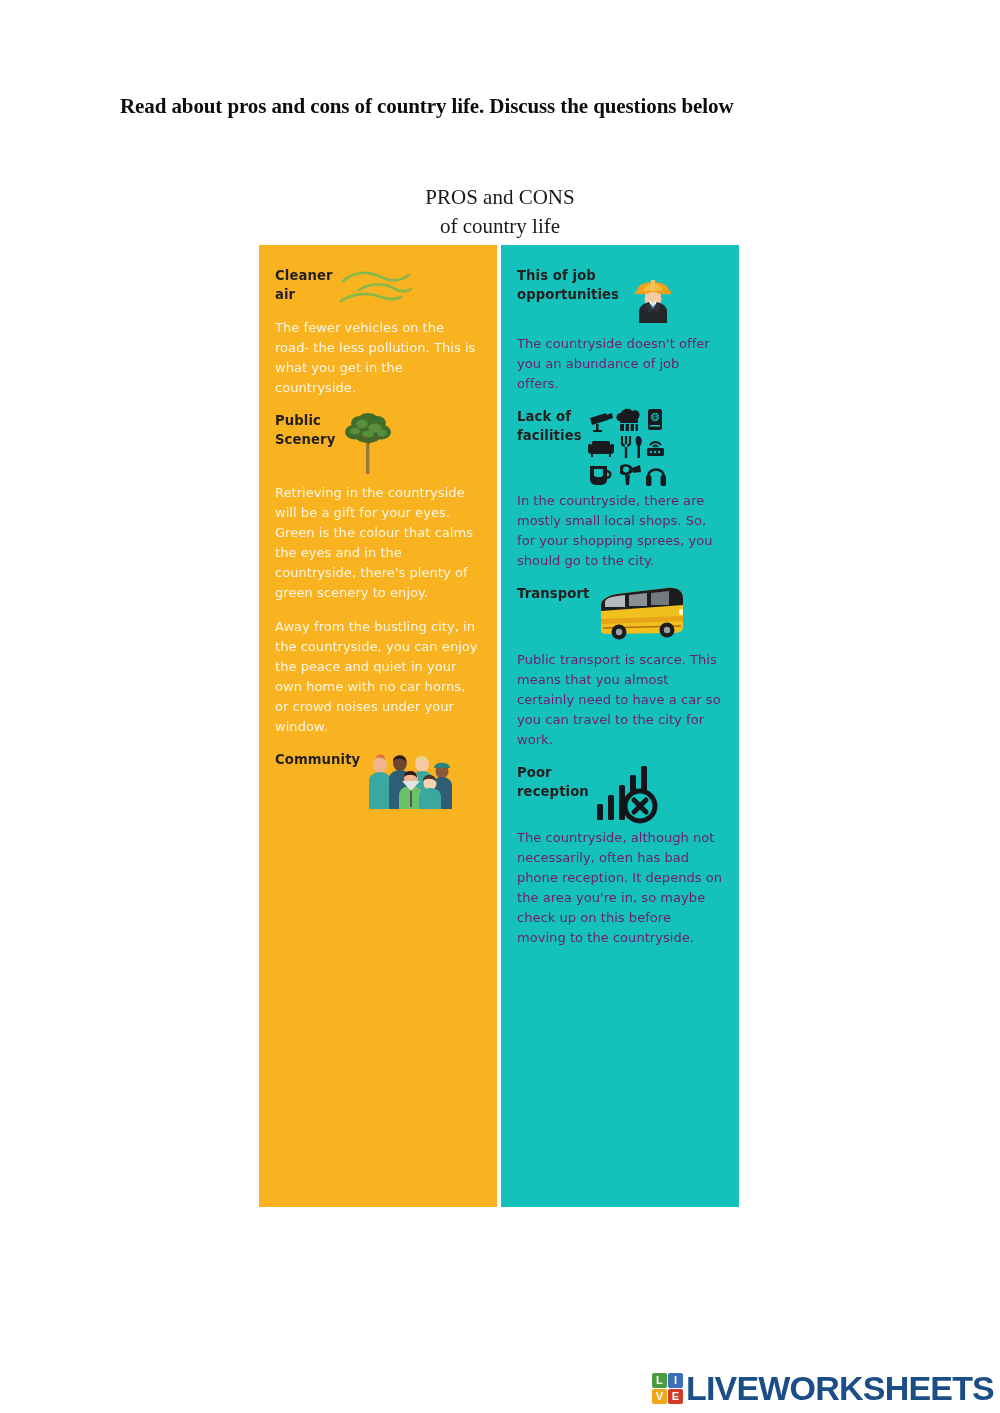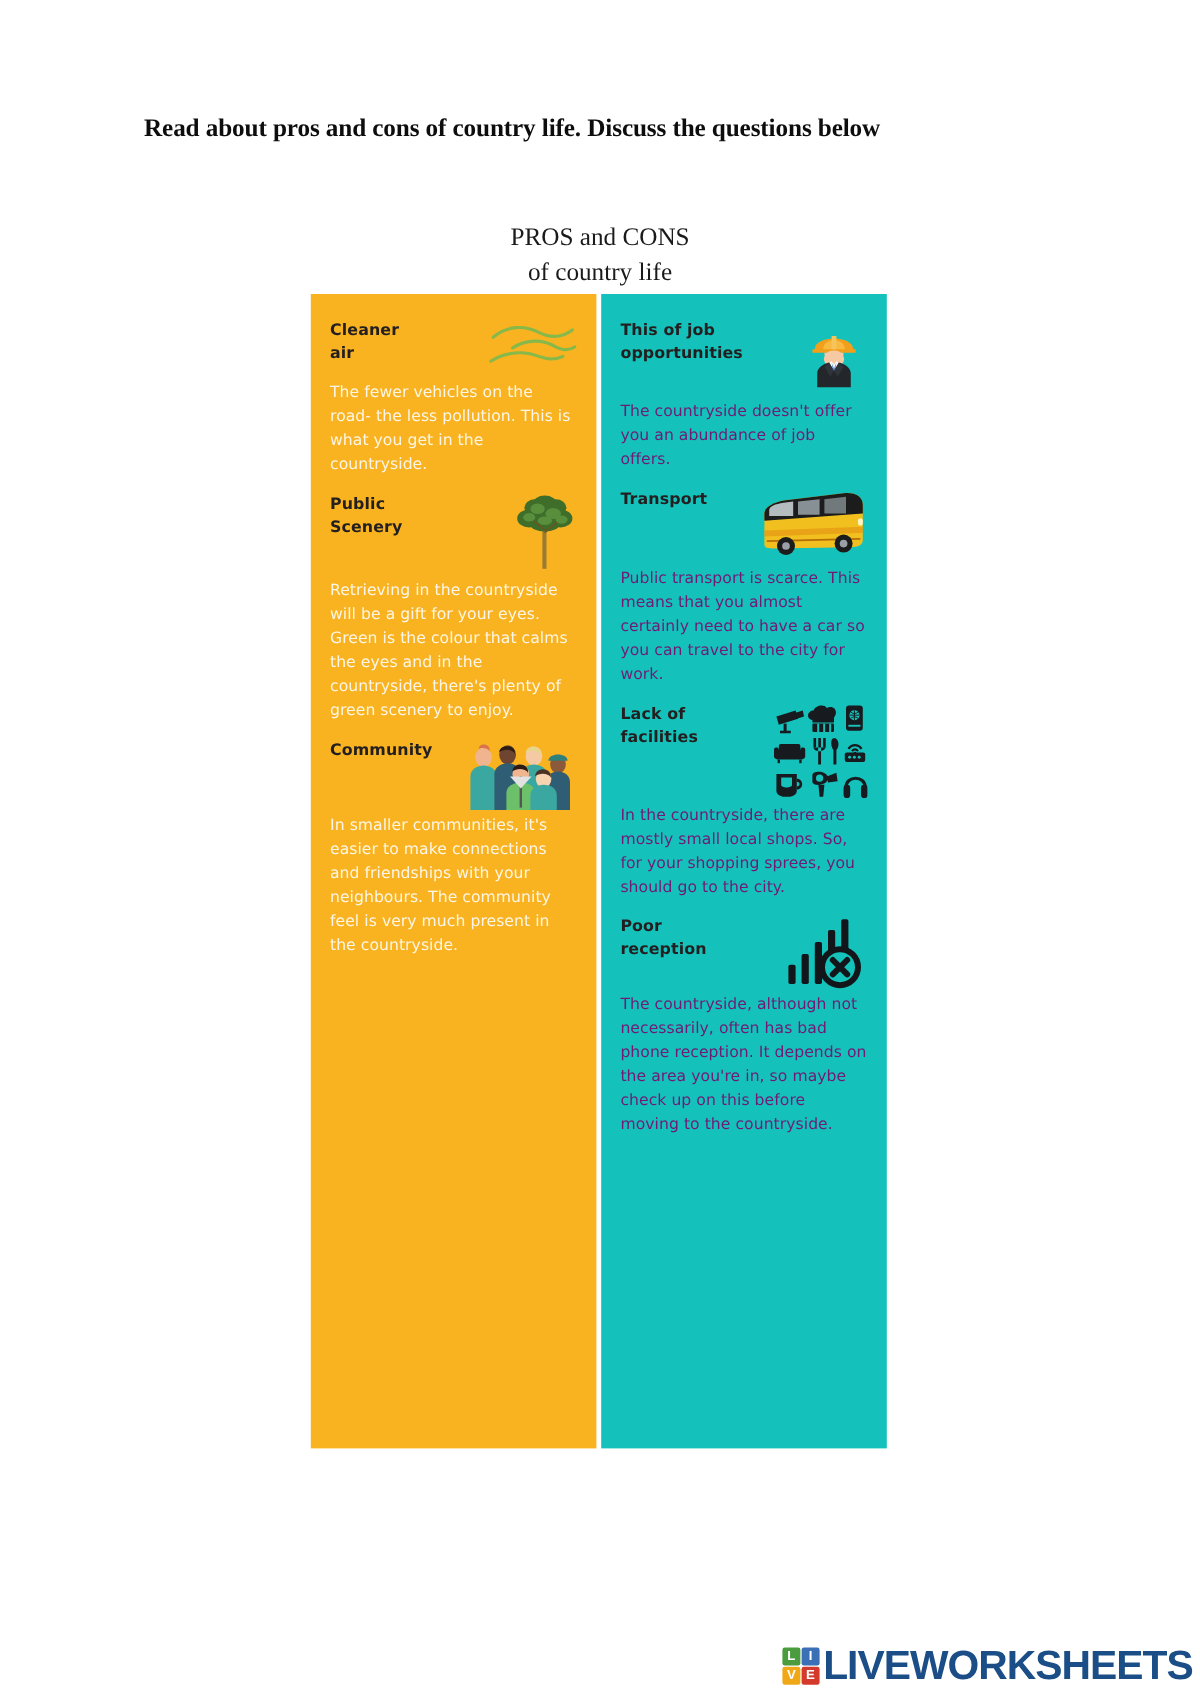--- a/index.html
+++ b/index.html
@@ -62,21 +62,20 @@
   }
   .panel.pros { background: #f9b320; }
   .panel.cons { background: #14c2bb; }
 
   .section { position: relative; }
   .section + .section { margin-top: 14px; }
 
   .sec-head {
     display: flex;
     align-items: flex-start;
-    justify-content: space-between;
     gap: 6px;
     min-height: 26px;
   }
   .sec-title {
     font-family: "DejaVu Sans", sans-serif;
     font-weight: bold;
     font-size: 13.2px;
     line-height: 1.42;
     color: #231f20;
     letter-spacing: 0.1px;
@@ -216,20 +215,21 @@
               <path d="M27 30 L18 22"></path>
                 <path d="M27 32 L37 23"></path>
             </g>
           </svg>
         </span>
       </div>
       <div class="sec-body">Retrieving in the countryside will be a gift for your eyes. Green is the colour that calms the eyes and in the countryside, there's plenty of green scenery to enjoy.</div>
     </div>
 
     <div class="section sec-peace">
+      <div class="sec-body">Away from the bustling city, in the countryside, you can enjoy the peace and quiet in your own home with no car horns, or crowd noises under your window.</div>
     </div>
 
     <div class="section sec-community">
       <div class="sec-head">
         <div class="sec-title">Community</div>
         <span class="icon-slot">
           <svg class="people-icon" width="92" height="58" viewBox="0 0 92 58">
             <g>
               <ellipse cx="14" cy="14" rx="7" ry="8" fill="#f0b48e"></ellipse>
               <path d="M10 7 C10 2, 20 2, 19 9 C17 6, 12 6, 10 7 Z" fill="#d9744a"></path>
@@ -258,21 +258,20 @@
             <g>
               <ellipse cx="64" cy="32" rx="6.5" ry="7.5" fill="#f7d3b0"></ellipse>
               <path d="M57 30 C57 22, 71 22, 70 31 C68 27, 60 27, 57 30 Z" fill="#4b3226"></path>
               <path d="M53 58 L53 46 C53 40, 58 37, 64 37 C70 37, 75 40, 75 46 L75 58 Z" fill="#3aa8a0"></path>
             </g>
             <rect x="44" y="30" width="2" height="26" fill="#555"></rect>
             <path d="M36 30 L54 30 L45 40 Z" fill="#e2e2e2"></path>
           </svg>
         </span>
       </div>
-      <div class="sec-body">In smaller communities, it's easier to make connections and friendships with your neighbours. The community feel is very much present in the countryside.</div>
     </div>
 
   </div>
 
   <div class="panel cons">
 
     <div class="section sec-job">
       <div class="sec-head">
         <div class="sec-title">
           <span>This of job</span><br>
@@ -287,20 +286,100 @@
             <ellipse cx="28" cy="32" rx="8.5" ry="7" fill="#f5c9a3"></ellipse>
             <path d="M14 56 L14 44 C14 39, 20 36, 24 35 L28 42 L32 35 C36 36, 42 39, 42 44 L42 56 Z" fill="#23262b"></path>
             <path d="M24 35 L28 42 L32 35 L30 34 L28 37 L26 34 Z" fill="#ffffff"></path>
             <path d="M26 35 L28 40 L30 35 L29 42 L27 42 Z" fill="#5b8fd0"></path>
             <path d="M24 35 L20 39 L25 47 L28 42 Z" fill="#2f333a"></path>
             <path d="M32 35 L36 39 L31 47 L28 42 Z" fill="#2f333a"></path>
           </svg>
         </span>
       </div>
       <div class="sec-body">The countryside doesn't offer you an abundance of job offers.</div>
+    </div>
+
+    <div class="section sec-facilities">
+      <div class="sec-head">
+        <div class="sec-title">
+          <span>Lack of</span><br>
+          <span>facilities</span>
+        </div>
+        <span class="icon-slot">
+          <svg class="facilities-icon" width="78" height="78" viewBox="0 0 78 78" fill="#171b1f">
+
+            <g transform="translate(0,2)">
+              <path d="M2 8 L18 3 L20 10 L4 15 Z"></path>
+              <path d="M18 5 L24 3 L25 8 L19 10 Z"></path>
+              <rect x="8" y="14" width="2.5" height="7"></rect>
+              <path d="M5 20 L14 20 L14 22 L5 22 Z"></path>
+            </g>
+
+            <g transform="translate(28,0)">
+              <path d="M4 13 C-1 13, -1 5, 5 5 C6 1, 14 -1, 16 3 C22 0, 26 6, 22 11 L22 15 L4 15 Z"></path>
+              <rect x="4" y="16" width="18" height="7" rx="1"></rect>
+              <rect x="8" y="16" width="1.6" height="7" fill="#14c2bb"></rect>
+              <rect x="13" y="16" width="1.6" height="7" fill="#14c2bb"></rect>
+              <rect x="18" y="16" width="1.6" height="7" fill="#14c2bb"></rect>
+            </g>
+
+            <g transform="translate(58,0)">
+              <rect x="2" y="1" width="14" height="21" rx="2.5"></rect>
+              <circle cx="9" cy="9" r="4.2" fill="#14c2bb"></circle>
+              <path d="M9 5 L9 13 M5 9 L13 9 M6 6.5 C8 8, 10 8, 12 6.5 M6 11.5 C8 10, 10 10, 12 11.5" stroke="#171b1f" stroke-width="0.8" fill="none"></path>
+              <rect x="4" y="17" width="10" height="1.6" fill="#14c2bb"></rect>
+            </g>
+
+            <g transform="translate(0,30)">
+              <rect x="1" y="8" width="24" height="8" rx="2"></rect>
+              <rect x="4" y="3" width="18" height="6" rx="1.6"></rect>
+              <rect x="0" y="6" width="4" height="9" rx="1.6"></rect>
+              <rect x="22" y="6" width="4" height="9" rx="1.6"></rect>
+              <rect x="3" y="16" width="2" height="3"></rect>
+              <rect x="21" y="16" width="2" height="3"></rect>
+            </g>
+
+            <g transform="translate(32,28)">
+              <path d="M2 0 L2 8 M6 0 L6 8 M10 0 L10 8" stroke="#171b1f" stroke-width="2.2" fill="none"></path>
+              <path d="M1 8 C1 12, 10 12, 11 8 L7.2 8 L7.2 22 L4.8 22 L4.8 8 Z"></path>
+              <path d="M18 0 C22 0, 23 7, 20 10 L20 22 L17.5 22 L17.5 10 C15 7, 15 0, 18 0 Z"></path>
+            </g>
+
+            <g transform="translate(58,29)">
+              <rect x="1" y="11" width="17" height="8" rx="1.6"></rect>
+              <circle cx="5" cy="15" r="1.2" fill="#14c2bb"></circle>
+              <circle cx="9" cy="15" r="1.2" fill="#14c2bb"></circle>
+              <circle cx="13" cy="15" r="1.2" fill="#14c2bb"></circle>
+              <path d="M4 8 C7 4, 12 4, 15 8" stroke="#171b1f" stroke-width="1.8" fill="none"></path>
+              <path d="M7 10 C8.5 8, 10.5 8, 12 10" stroke="#171b1f" stroke-width="1.8" fill="none"></path>
+              <circle cx="9.5" cy="11.5" r="1.1"></circle>
+            </g>
+
+            <g transform="translate(0,56)">
+              <path d="M2 2 L19 2 L19 16 C19 19, 16 21, 12 21 L9 21 C5 21, 2 19, 2 16 Z"></path>
+              <path d="M19 6 C25 6, 25 15, 19 15 L19 12.5 C22 12.5, 22 8.5, 19 8.5 Z"></path>
+              <path d="M6 5 L15 5 L15 11 C15 14, 6 14, 6 11 Z" fill="#14c2bb"></path>
+            </g>
+
+            <g transform="translate(30,56)">
+              <path d="M2 3 C2 -1, 14 -1, 15 5 C16 11, 4 13, 2 9 Z"></path>
+              <circle cx="8" cy="5.5" r="3" fill="#14c2bb"></circle>
+              <path d="M14 4 L22 1 L23 8 L15 9 Z"></path>
+              <path d="M7 11 L12 11 L11 21 L8 21 Z"></path>
+            </g>
+
+            <g transform="translate(58,56)">
+              <path d="M2 13 C2 3, 18 3, 18 13" stroke="#171b1f" stroke-width="2.6" fill="none"></path>
+              <rect x="0" y="11" width="5.5" height="11" rx="2.6"></rect>
+              <rect x="14.5" y="11" width="5.5" height="11" rx="2.6"></rect>
+            </g>
+          </svg>
+        </span>
+      </div>
+      <div class="sec-body">In the countryside, there are mostly small local shops. So, for your shopping sprees, you should go to the city.</div>
     </div>
 
     <div class="section sec-transport">
       <div class="sec-head">
         <div class="sec-title">Transport</div>
         <span class="icon-slot">
           <svg class="bus-icon" width="92" height="58" viewBox="0 0 92 58">
             <path d="M6 46 L6 20 C6 15, 12 11, 22 9 L72 3 C82 2, 88 6, 88 13 L88 42 C88 46, 84 48, 78 48 L12 49 C8 49, 6 48, 6 46 Z" fill="#f2c01e"></path>
             <path d="M6 26 L6 20 C6 15, 12 11, 22 9 L72 3 C82 2, 88 6, 88 13 L88 20 Z" fill="#1c1c1c"></path>
             <path d="M10 22 L10 17 C10 14, 15 12, 22 11 L30 10 L30 22 Z" fill="#cfd8dc" opacity="0.85"></path>
@@ -312,100 +391,20 @@
             <circle cx="24" cy="47" r="3.2" fill="#9aa0a6"></circle>
             <circle cx="72" cy="45" r="7.5" fill="#1c1c1c"></circle>
             <circle cx="72" cy="45" r="3.2" fill="#9aa0a6"></circle>
             <rect x="84" y="24" width="4" height="6" rx="1.5" fill="#fff3c4"></rect>
           </svg>
         </span>
       </div>
       <div class="sec-body">Public transport is scarce. This means that you almost certainly need to have a car so you can travel to the city for work.</div>
     </div>
 
-    <div class="section sec-facilities">
-      <div class="sec-head">
-        <div class="sec-title">
-          <span>Lack of</span><br>
-          <span>facilities</span>
-        </div>
-        <span class="icon-slot">
-          <svg class="facilities-icon" width="78" height="78" viewBox="0 0 78 78" fill="#171b1f">
-
-            <g transform="translate(0,2)">
-              <path d="M2 8 L18 3 L20 10 L4 15 Z"></path>
-              <path d="M18 5 L24 3 L25 8 L19 10 Z"></path>
-              <rect x="8" y="14" width="2.5" height="7"></rect>
-              <path d="M5 20 L14 20 L14 22 L5 22 Z"></path>
-            </g>
-
-            <g transform="translate(28,0)">
-              <path d="M4 13 C-1 13, -1 5, 5 5 C6 1, 14 -1, 16 3 C22 0, 26 6, 22 11 L22 15 L4 15 Z"></path>
-              <rect x="4" y="16" width="18" height="7" rx="1"></rect>
-              <rect x="8" y="16" width="1.6" height="7" fill="#14c2bb"></rect>
-              <rect x="13" y="16" width="1.6" height="7" fill="#14c2bb"></rect>
-              <rect x="18" y="16" width="1.6" height="7" fill="#14c2bb"></rect>
-            </g>
-
-            <g transform="translate(58,0)">
-              <rect x="2" y="1" width="14" height="21" rx="2.5"></rect>
-              <circle cx="9" cy="9" r="4.2" fill="#14c2bb"></circle>
-              <path d="M9 5 L9 13 M5 9 L13 9 M6 6.5 C8 8, 10 8, 12 6.5 M6 11.5 C8 10, 10 10, 12 11.5" stroke="#171b1f" stroke-width="0.8" fill="none"></path>
-              <rect x="4" y="17" width="10" height="1.6" fill="#14c2bb"></rect>
-            </g>
-
-            <g transform="translate(0,30)">
-              <rect x="1" y="8" width="24" height="8" rx="2"></rect>
-              <rect x="4" y="3" width="18" height="6" rx="1.6"></rect>
-              <rect x="0" y="6" width="4" height="9" rx="1.6"></rect>
-              <rect x="22" y="6" width="4" height="9" rx="1.6"></rect>
-              <rect x="3" y="16" width="2" height="3"></rect>
-              <rect x="21" y="16" width="2" height="3"></rect>
-            </g>
-
-            <g transform="translate(32,28)">
-              <path d="M2 0 L2 8 M6 0 L6 8 M10 0 L10 8" stroke="#171b1f" stroke-width="2.2" fill="none"></path>
-              <path d="M1 8 C1 12, 10 12, 11 8 L7.2 8 L7.2 22 L4.8 22 L4.8 8 Z"></path>
-              <path d="M18 0 C22 0, 23 7, 20 10 L20 22 L17.5 22 L17.5 10 C15 7, 15 0, 18 0 Z"></path>
-            </g>
-
-            <g transform="translate(58,29)">
-              <rect x="1" y="11" width="17" height="8" rx="1.6"></rect>
-              <circle cx="5" cy="15" r="1.2" fill="#14c2bb"></circle>
-              <circle cx="9" cy="15" r="1.2" fill="#14c2bb"></circle>
-              <circle cx="13" cy="15" r="1.2" fill="#14c2bb"></circle>
-              <path d="M4 8 C7 4, 12 4, 15 8" stroke="#171b1f" stroke-width="1.8" fill="none"></path>
-              <path d="M7 10 C8.5 8, 10.5 8, 12 10" stroke="#171b1f" stroke-width="1.8" fill="none"></path>
-              <circle cx="9.5" cy="11.5" r="1.1"></circle>
-            </g>
-
-            <g transform="translate(0,56)">
-              <path d="M2 2 L19 2 L19 16 C19 19, 16 21, 12 21 L9 21 C5 21, 2 19, 2 16 Z"></path>
-              <path d="M19 6 C25 6, 25 15, 19 15 L19 12.5 C22 12.5, 22 8.5, 19 8.5 Z"></path>
-              <path d="M6 5 L15 5 L15 11 C15 14, 6 14, 6 11 Z" fill="#14c2bb"></path>
-            </g>
-
-            <g transform="translate(30,56)">
-              <path d="M2 3 C2 -1, 14 -1, 15 5 C16 11, 4 13, 2 9 Z"></path>
-              <circle cx="8" cy="5.5" r="3" fill="#14c2bb"></circle>
-              <path d="M14 4 L22 1 L23 8 L15 9 Z"></path>
-              <path d="M7 11 L12 11 L11 21 L8 21 Z"></path>
-            </g>
-
-            <g transform="translate(58,56)">
-              <path d="M2 13 C2 3, 18 3, 18 13" stroke="#171b1f" stroke-width="2.6" fill="none"></path>
-              <rect x="0" y="11" width="5.5" height="11" rx="2.6"></rect>
-              <rect x="14.5" y="11" width="5.5" height="11" rx="2.6"></rect>
-            </g>
-          </svg>
-        </span>
-      </div>
-      <div class="sec-body">In the countryside, there are mostly small local shops. So, for your shopping sprees, you should go to the city.</div>
-    </div>
-
     <div class="section sec-reception">
       <div class="sec-head">
         <div class="sec-title">
           <span>Poor</span><br>
           <span>reception</span>
         </div>
         <span class="icon-slot">
           <svg class="signal-icon" width="68" height="62" viewBox="0 0 68 62" fill="#12161a">
             <rect x="2" y="40" width="6" height="16" rx="1.5"></rect>
             <rect x="13" y="31" width="6" height="25" rx="1.5"></rect>

